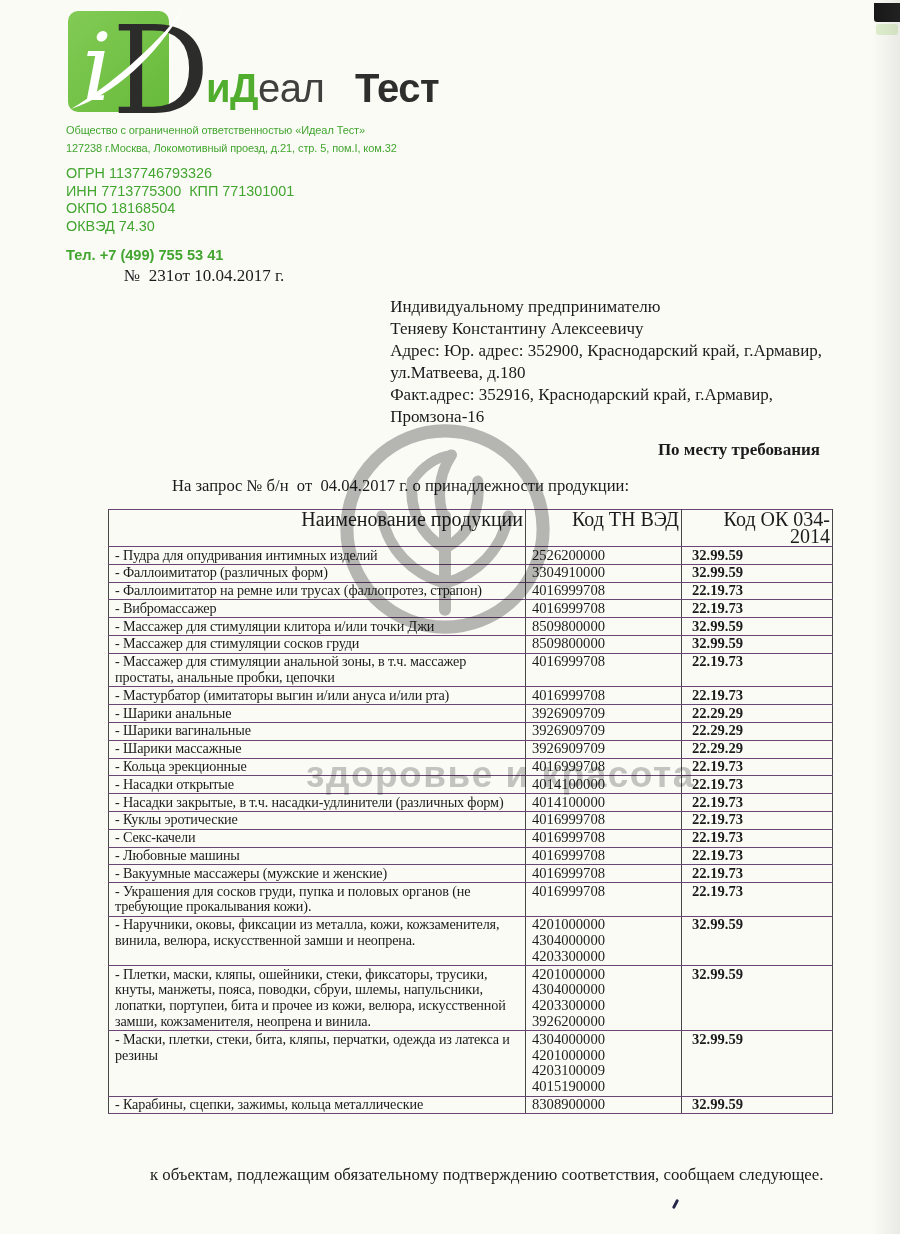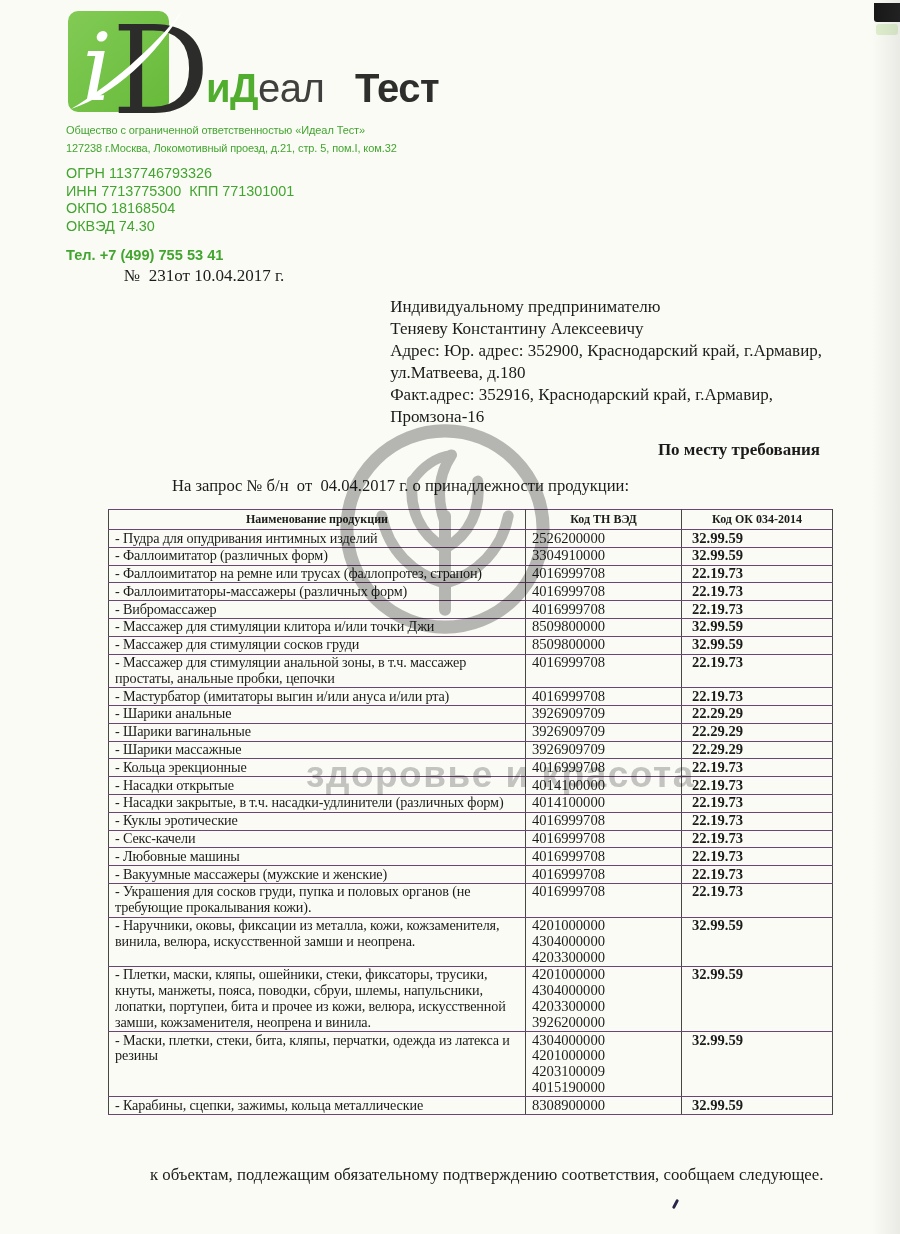--- a/index.html
+++ b/index.html
@@ -46,21 +46,21 @@
   .salutation { position:absolute; right:80px; top:440px; font-size:17px; font-weight:700; }
   .intro { position:absolute; left:172px; top:476px; font-size:16.6px; white-space:pre-wrap; }
 
   
   .codes-table { position:absolute; left:108px; top:509px; width:724px;
     border-collapse:collapse; table-layout:fixed;
     border:1.8px solid #3c3c3c; }
   .codes-table th, .codes-table td {
     border:1.3px solid #6b4573; border-left-color:#474747; border-right-color:#474747;
     vertical-align:top; }
-  .codes-table th { font-size:12px; font-weight:700; text-align:center;
+  .codes-table th { font-size:20px; font-weight:400; text-align:right;
     padding:1px 2px; line-height:17px; }
   .codes-table td { padding:0.5px 5px 0.5px 6px; line-height:15.8px; }
   .cell-name { font-size:14.2px; letter-spacing:-0.15px; }
   .cell-code { font-size:14.6px; }
   .cell-ok   { font-size:14.6px; font-weight:700; padding-left:10px !important; }
 
   .closing { position:absolute; left:124px; top:1162px; width:700px;
     font-size:16.8px; line-height:26px; text-indent:26px; text-align:justify; }
 
   
@@ -142,27 +142,20 @@
         </tr>
         <tr>
           <td class="cell-name">- Фаллоимитатор (различных форм)</td>
           <td class="cell-code">
             <div>3304910000</div>
           </td>
           <td class="cell-ok">32.99.59</td>
         </tr>
         <tr>
           <td class="cell-name">- Фаллоимитатор на ремне или трусах (фаллопротез, страпон)</td>
-          <td class="cell-code">
-            <div>4016999708</div>
-          </td>
-          <td class="cell-ok">22.19.73</td>
-        </tr>
-        <tr>
-          <td class="cell-name">- Фаллоимитаторы-массажеры (различных форм)</td>
           <td class="cell-code">
             <div>4016999708</div>
           </td>
           <td class="cell-ok">22.19.73</td>
         </tr>
         <tr>
           <td class="cell-name">- Вибромассажер</td>
           <td class="cell-code">
             <div>4016999708</div>
           </td>

